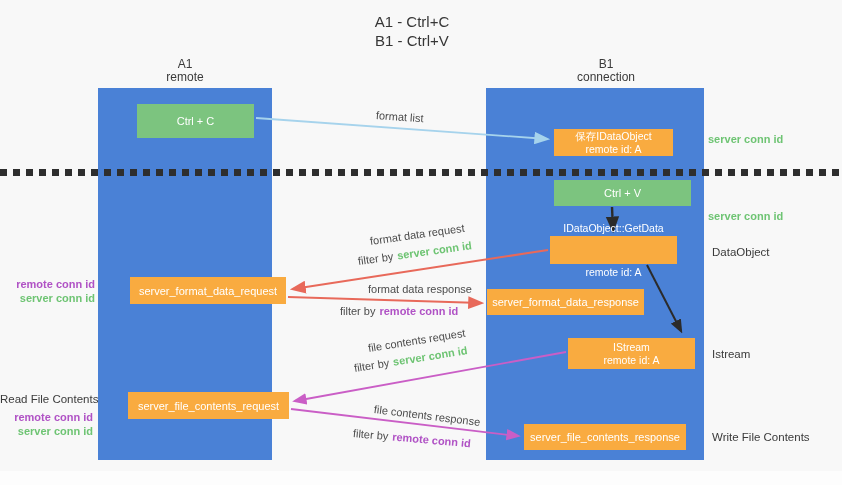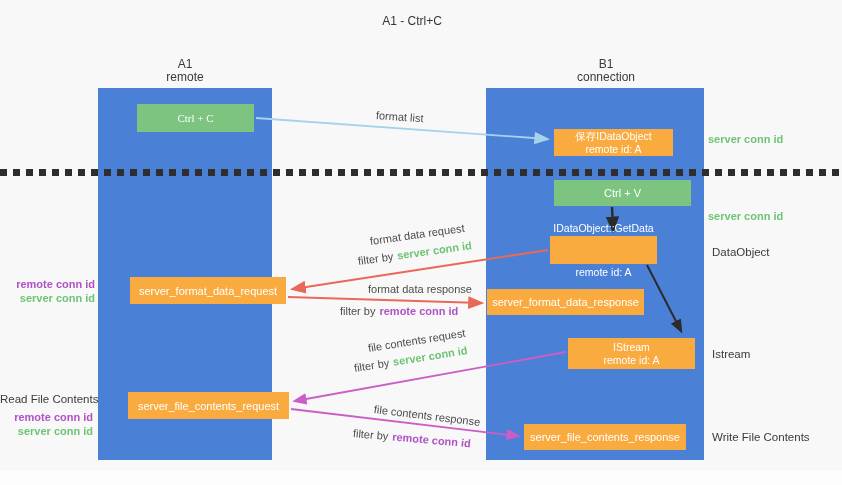--- a/index.html
+++ b/index.html
@@ -1,20 +1,20 @@
 <!DOCTYPE html>
 <html><head>
 <meta charset="utf-8">
 <style>
   * { margin:0; padding:0; box-sizing:border-box; }
   body { background:#e9e9e9; font-family:"Liberation Sans", sans-serif; }
   #canvas { position:relative; width:842px; height:485px; background:#f8f8f8; overflow:hidden; }
 
   .title { position:absolute; left:0; top:12px; width:824px; text-align:center;
-           font-size:12px; line-height:19px; color:#363636; }
+           font-size:15px; line-height:19px; color:#363636; }
 
   .col-header { position:absolute; text-align:center; font-size:12px; line-height:13px; color:#3a3a3a; }
 
   .lane { position:absolute; top:88px; height:372px; background:#4a81d6; }
   .lane-left { left:98px; width:174px; }
   .lane-right { left:486px; width:218px; }
 
   .dotted { position:absolute; left:0; top:169px; width:842px; height:7px;
             background:repeating-linear-gradient(90deg,#2e2e2e 0 7px,transparent 7px 13px); }
 
@@ -35,20 +35,21 @@
   .left-col { text-align:right; font-weight:bold; line-height:14px; }
   .bottom-strip { position:absolute; left:0; top:471px; width:842px; height:14px; background:#fdfdfd; }
 </style>
 </head>
 <body>
 
 <div id="canvas">
 
   <div class="title">
     <div>A1 - Ctrl+C</div>
+    <div>B1 - Ctrl+V</div>
   </div>
 
   <div class="col-header" style="left:135px; top:58px; width:100px;">
     <div>A1</div>
     <div>remote</div>
   </div>
   <div class="col-header" style="left:556px; top:58px; width:100px;">
     <div>B1</div>
     <div>connection</div>
   </div>
@@ -75,30 +76,30 @@
     </defs>
     <line x1="256" y1="118" x2="547" y2="139" stroke="#a6d3ec" stroke-width="1.8" marker-end="url(#m-blue)"></line>
     <line x1="612" y1="207" x2="613" y2="230" stroke="#2b2b2b" stroke-width="2.4" marker-end="url(#m-black)"></line>
     <line x1="647" y1="265" x2="681" y2="331" stroke="#2b2b2b" stroke-width="2" marker-end="url(#m-black)"></line>
     <line x1="548" y1="250" x2="293" y2="289" stroke="#e8695a" stroke-width="2" marker-end="url(#m-salmon)"></line>
     <line x1="288" y1="297" x2="481" y2="303" stroke="#e8695a" stroke-width="2" marker-end="url(#m-salmon)"></line>
     <line x1="566" y1="352" x2="295" y2="401" stroke="#ca5ec6" stroke-width="1.8" marker-end="url(#m-magenta)"></line>
     <line x1="291" y1="409" x2="518" y2="436" stroke="#ca5ec6" stroke-width="1.8" marker-end="url(#m-magenta)"></line>
   </svg>
 
-  <div class="box green" style="left:137px; top:104px; width:117px; height:28px;font-family:Liberation Serif, serif;">Ctrl + C</div>
+  <div class="box green" style="left:137px; top:104px; width:117px; height:34px;">Ctrl + C</div>
 
   <div class="box orange two-line" style="left:554px; top:129px; width:119px; height:27px;">
     <div>保存IDataObject</div>
     <div>remote id: A</div>
   </div>
 
   <div class="box green" style="left:554px; top:180px; width:137px; height:26px;">Ctrl + V</div>
 
-  <div class="box orange two-line" style="left:550px; top:236px; width:107px; height:28px;gap:32px;">
+  <div class="box orange two-line" style="left:550px; top:236px; width:127px; height:28px;gap:32px;">
     <div>IDataObject::GetData</div>
     <div>remote id: A</div>
   </div>
 
   <div class="box orange" style="left:130px; top:277px; width:156px; height:27px;">server_format_data_request</div>
 
   <div class="box orange" style="left:487px; top:289px; width:157px; height:26px;">server_format_data_response</div>
 
   <div class="box orange two-line" style="left:568px; top:338px; width:127px; height:31px;">
     <div>IStream</div>

